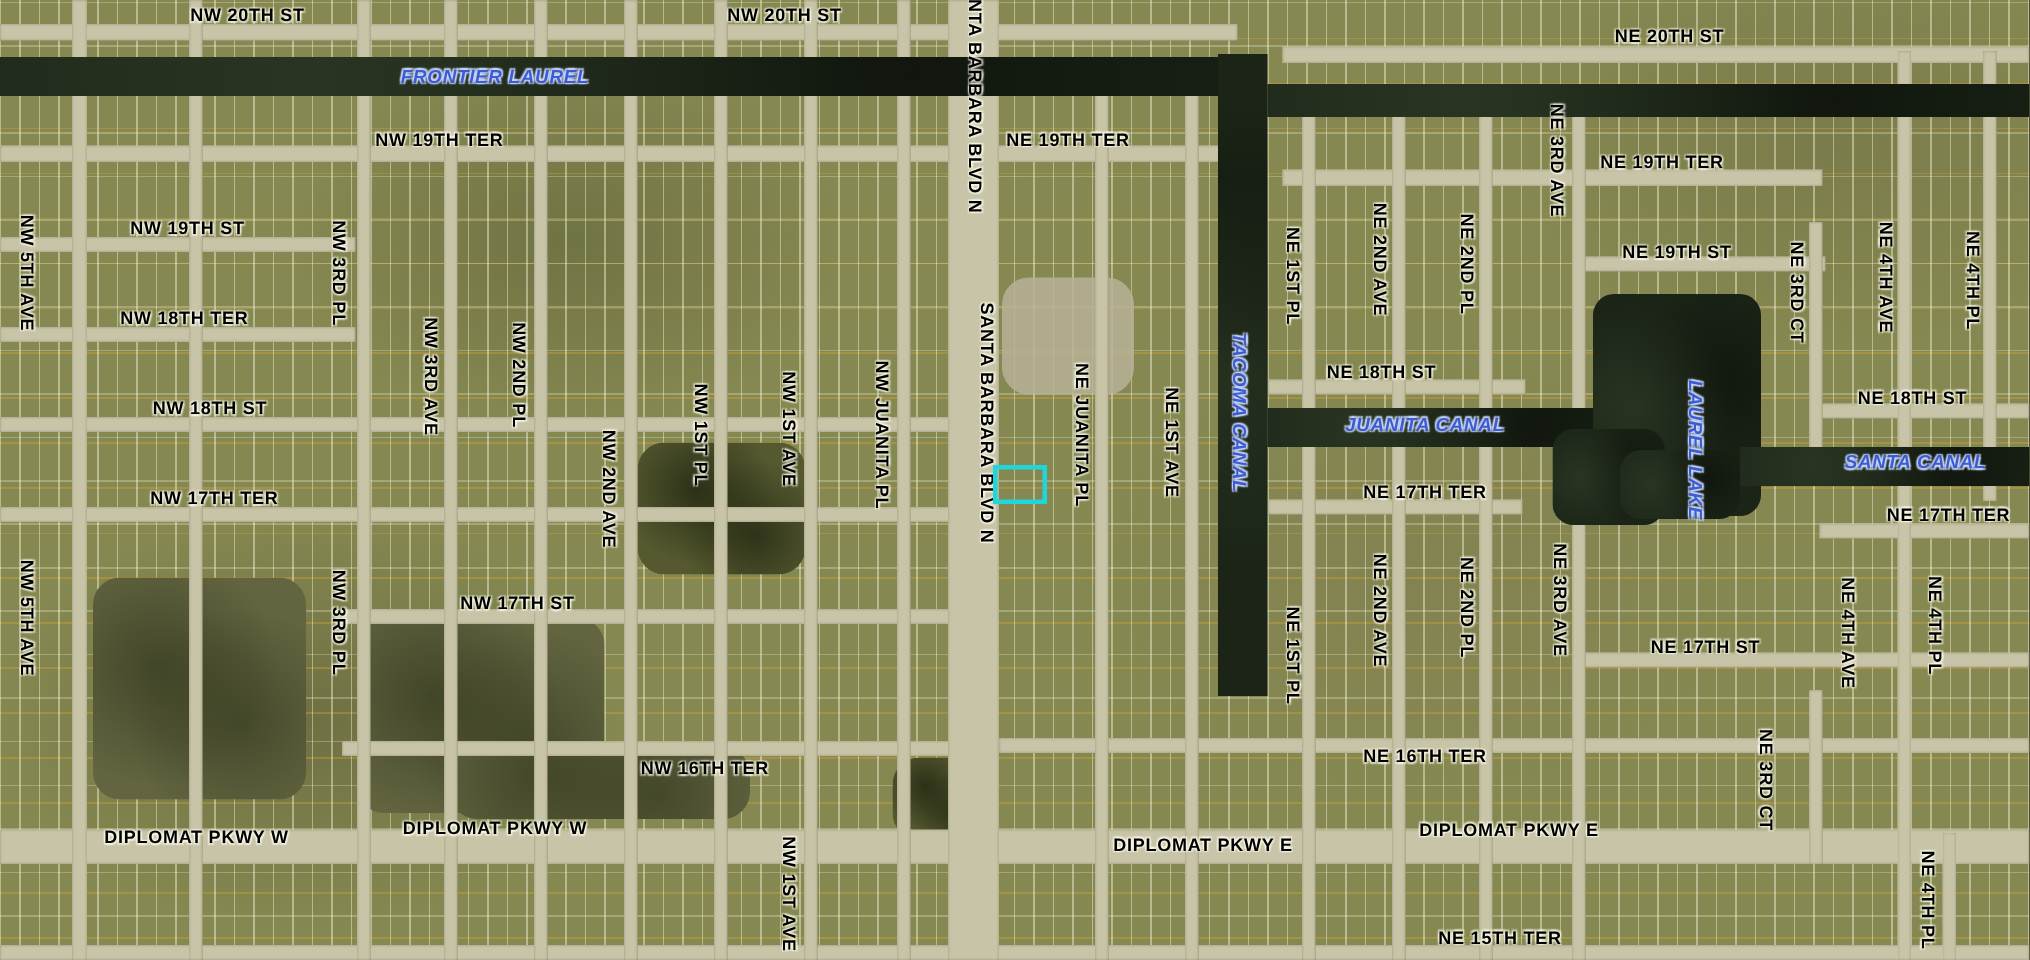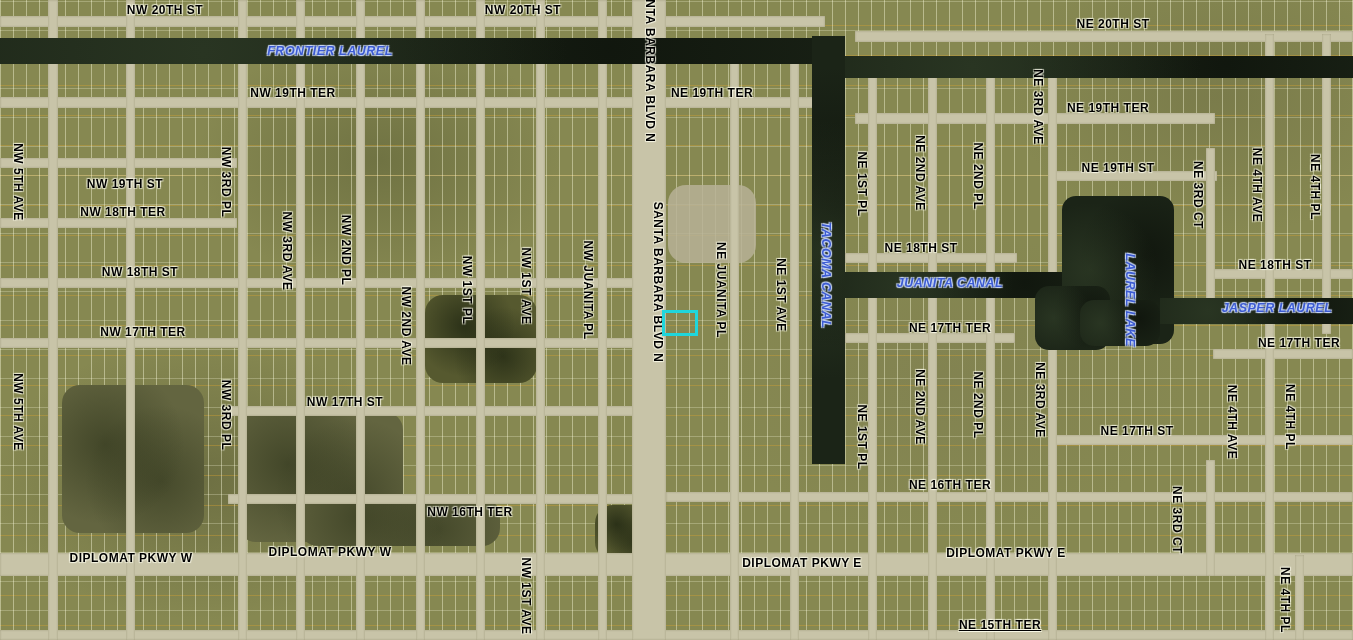--- a/index.html
+++ b/index.html
@@ -109,41 +109,41 @@
       <div class="water" style="left: 1160px; top: 298px; width: 193px; height: 26px;"></div>
     </div>
   <div id="labels">
       <div class="lbl street" style="left: 165px; top: 10px;">NW 20TH ST</div>
       <div class="lbl street" style="left: 523px; top: 10px;">NW 20TH ST</div>
       <div class="lbl street" style="left: 1113px; top: 24px;">NE 20TH ST</div>
       <div class="lbl water-lbl" style="left: 330px; top: 51px;">FRONTIER LAUREL</div>
       <div class="lbl street" style="left: 293px; top: 93px;">NW 19TH TER</div>
       <div class="lbl street" style="left: 712px; top: 93px;">NE 19TH TER</div>
       <div class="lbl street" style="left: 1108px; top: 108px;">NE 19TH TER</div>
-      <div class="lbl street" style="left: 125px; top: 152px; margin-top: 32px;">NW 19TH ST</div>
+      <div class="lbl street" style="left: 125px; top: 152px;">NW 19TH ST</div>
       <div class="lbl street" style="left: 1118px; top: 168px;">NE 19TH ST</div>
       <div class="lbl street" style="left: 123px; top: 212px;">NW 18TH TER</div>
       <div class="lbl street" style="left: 921px; top: 248px;">NE 18TH ST</div>
       <div class="lbl street" style="left: 1275px; top: 265px;">NE 18TH ST</div>
       <div class="lbl street" style="left: 140px; top: 272px; text-align: center;">NW 18TH ST</div>
       <div class="lbl water-lbl" style="left: 950px; top: 283px;">JUANITA CANAL</div>
-      <div class="lbl water-lbl" style="left: 1277px; top: 308px;">JASPER LAUREL</div>
+      <div class="lbl water-lbl" style="left: 1277px; top: 308px;">SANTA CANAL</div>
       <div class="lbl street" style="left: 950px; top: 328px;">NE 17TH TER</div>
       <div class="lbl street" style="left: 143px; top: 332px;">NW 17TH TER</div>
       <div class="lbl street" style="left: 1299px; top: 343px;">NE 17TH TER</div>
       <div class="lbl street" style="left: 345px; top: 402px;">NW 17TH ST</div>
       <div class="lbl street" style="left: 1137px; top: 431px;">NE 17TH ST</div>
       <div class="lbl street" style="left: 470px; top: 512px;">NW 16TH TER</div>
-      <div class="lbl street" style="left: 950px; top: 485px;">NE 16TH TER</div>
+      <div class="lbl street" style="left: 950px; top: 504px;">NE 16TH TER</div>
       <div class="lbl street" style="left: 131px; top: 558px;">DIPLOMAT PKWY W</div>
       <div class="lbl street" style="left: 330px; top: 552px;">DIPLOMAT PKWY W</div>
       <div class="lbl street" style="left: 802px; top: 563px;">DIPLOMAT PKWY E</div>
       <div class="lbl street" style="left: 1006px; top: 553px;">DIPLOMAT PKWY E</div>
       <div class="lbl street" style="left: 322px; top: 647px;">NW 15TH TER</div>
-      <div class="lbl street" style="left: 1000px; top: 625px; text-decoration: underline;">NE 15TH TER</div>
+      <div class="lbl street" style="left: 1000px; top: 625px;">NE 15TH TER</div>
       <div class="lbl v street" style="left: 18px; top: 182px;">NW 5TH AVE</div>
       <div class="lbl v street" style="left: 18px; top: 412px;">NW 5TH AVE</div>
       <div class="lbl v street" style="left: 226px; top: 182px;">NW 3RD PL</div>
       <div class="lbl v street" style="left: 226px; top: 415px;">NW 3RD PL</div>
       <div class="lbl v street" style="left: 287px; top: 251px;">NW 3RD AVE</div>
       <div class="lbl v street" style="left: 346px; top: 250px;">NW 2ND PL</div>
       <div class="lbl v street" style="left: 406px; top: 326px;">NW 2ND AVE</div>
       <div class="lbl v street" style="left: 467px; top: 290px;">NW 1ST PL</div>
       <div class="lbl v street" style="left: 526px; top: 286px;">NW 1ST AVE</div>
       <div class="lbl v street" style="left: 588px; top: 290px;">NW JUANITA PL</div>

